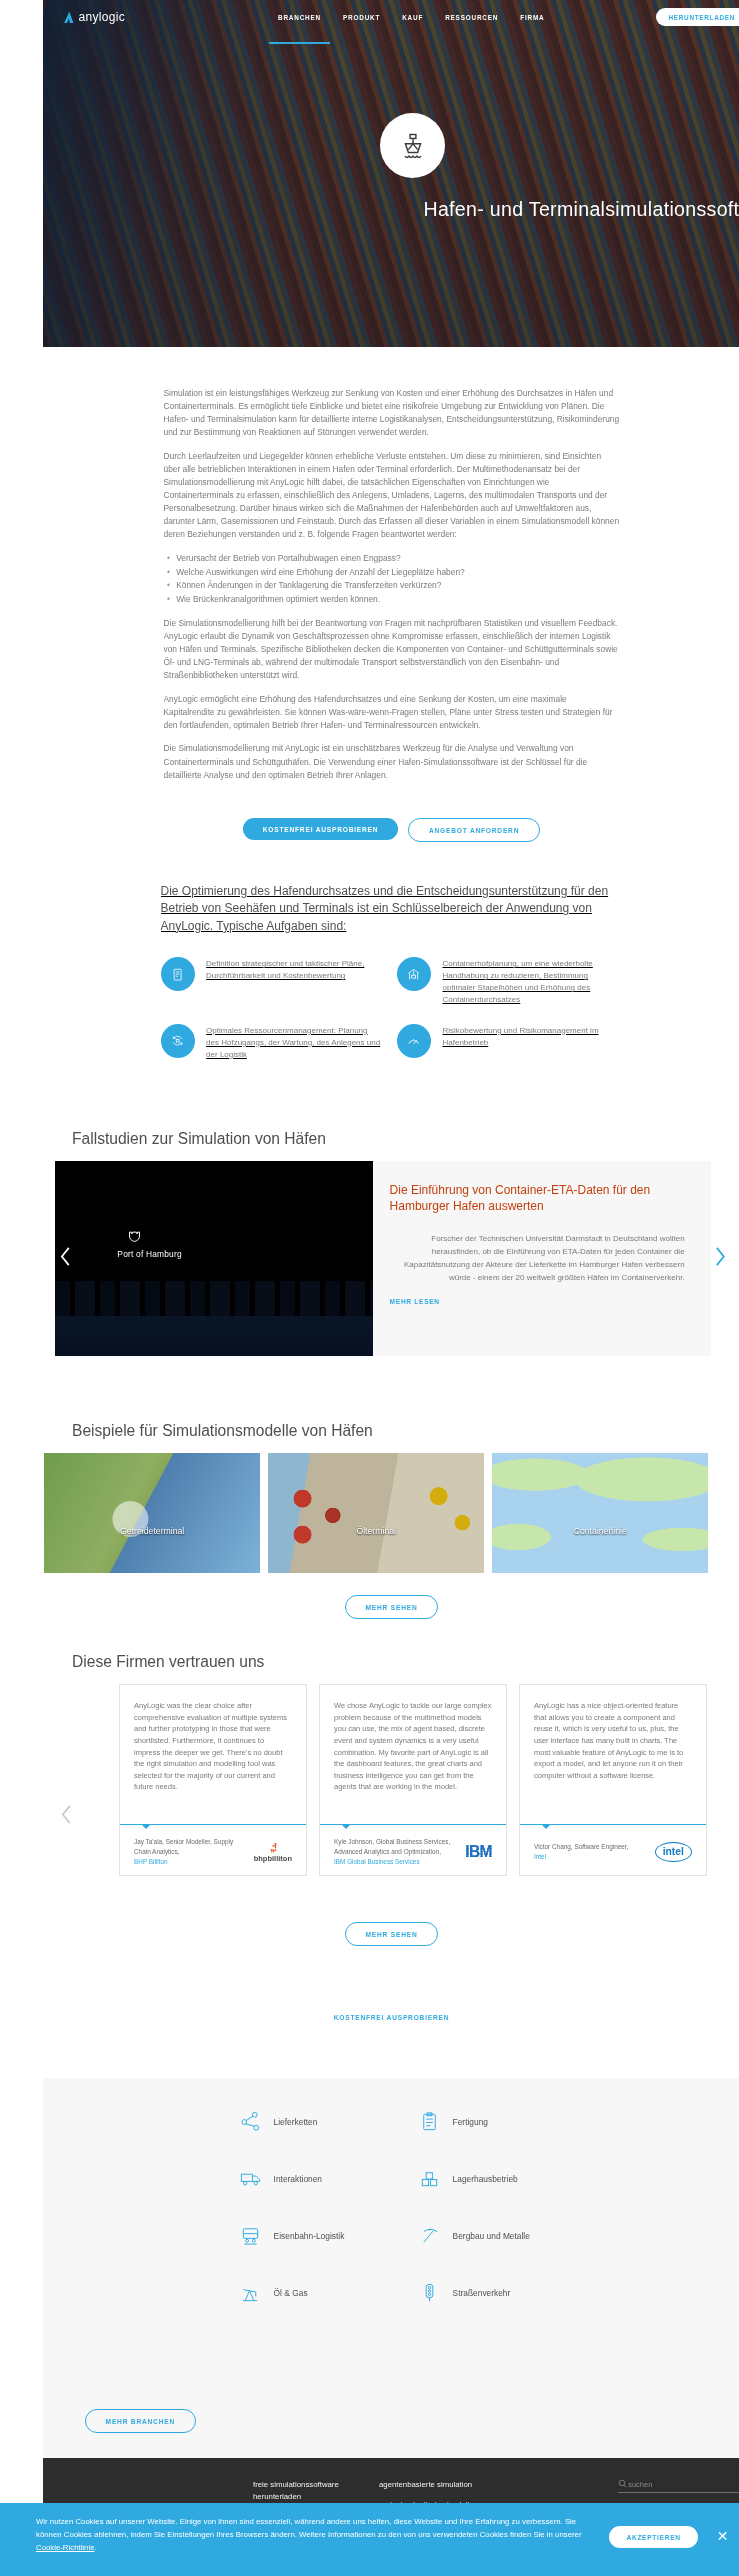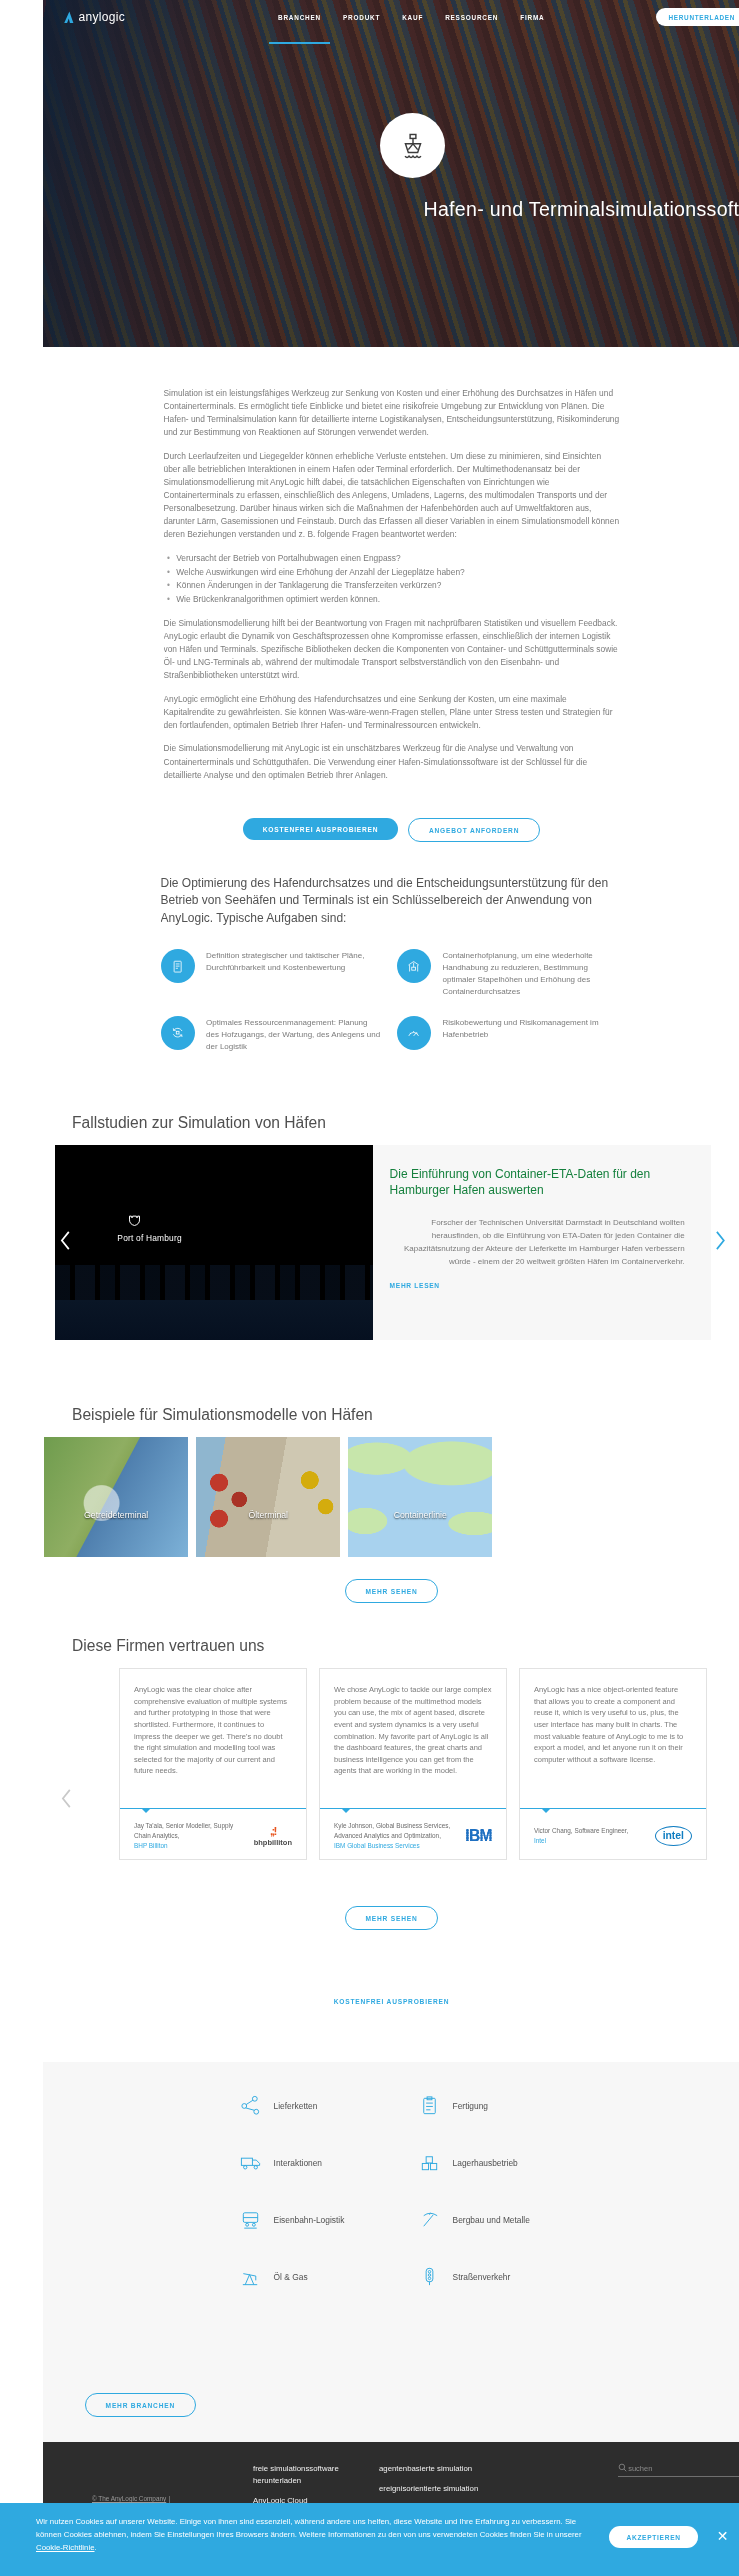--- a/index.html
+++ b/index.html
@@ -38,21 +38,21 @@
   .intro li { color:#7b7b7b; font-size:8.4px; line-height:1.62; padding-left:9.2px; position:relative; }
   .intro li::before { content:"•"; position:absolute; left:0; color:#9b9b9b; }
 
   .cta-row { height:53px; display:flex; justify-content:center; align-items:flex-start; gap:10.4px; }
   .btn-primary { background:#2fa9e0; color:#fff; border:none; border-radius:12.7px; padding:7.5px 19.6px;
       font-size:6.6px; font-weight:700; letter-spacing:0.8px; cursor:pointer; }
   .btn-outline { background:transparent; color:#2fa9e0; border:0.6px solid #2fa9e0; border-radius:12.7px; padding:7.5px 19.6px;
       font-size:6.6px; font-weight:700; letter-spacing:0.8px; cursor:pointer; }
 
   
-  .tasks { width:462px; margin:4px auto; height:227px; overflow:hidden; }
+  .tasks { width:462px; margin:12px auto; height:227px; overflow:hidden;text-decoration:underline; }
   .tasks-lead { color:#525252; font-size:12px; line-height:1.45; font-weight:400; }
   .tasks-grid { margin-top:22px; display:grid; grid-template-columns:222px 222px; column-gap:14.4px; row-gap:17.3px; }
   .task-item { display:flex; gap:11.6px; }
   .task-icon { flex:0 0 34px; width:34px; height:34px; border-radius:50%; background:#2fa9e0;
       display:flex; align-items:center; justify-content:center; }
   .task-text { color:#7b7b7b; font-size:8px; line-height:1.5; padding-top:1.2px; }
 
   
   .cases { position:relative; height:296px; }
   .section-h { color:#4f4f4f; font-size:15.6px; font-weight:400; }
@@ -63,33 +63,33 @@
         radial-gradient(ellipse 60% 35% at 30% 72%, rgba(243,166,62,.55), transparent 70%),
         radial-gradient(ellipse 50% 30% at 75% 80%, rgba(220,120,40,.35), transparent 70%),
         linear-gradient(#0d1b30 0%, #142档c 0%, #15273f 45%, #0a1524 72%, #050d18 100%); background-color:#000000; }
   .case-img .skyline { position:absolute; left:0; bottom:40px; width:100%; height:35px;
       background:repeating-linear-gradient(90deg, rgba(5,12,22,.9) 0 15px, transparent 15px 19.6px, rgba(8,16,28,.85) 19.6px 40px, transparent 40px 45px); }
   .case-img .water { position:absolute; left:0; bottom:0; width:100%; height:40px;
       background:linear-gradient(#0a1626, #061020); }
   .case-emblem { position:absolute; left:72px; top:68px; }
   .case-caption { position:absolute; left:49px; top:88px; width:92px; text-align:center; color:#fff; font-size:8.4px; letter-spacing:0.2px; }
   .case-text { position:absolute; left:335px; top:21px; width:303px; }
-  .case-title { color:#15803d; font-size:12px; line-height:1.35; font-weight:400; }
+  .case-title { color:#c2410c; font-size:12px; line-height:1.35; font-weight:400; }
   .case-body { margin-top:19px; color:#7b7b7b; font-size:8px; line-height:1.62; width:295px;text-align:right; }
   .case-link { display:inline-block; margin-top:12.7px; color:#2fa9e0; font-size:6.6px; font-weight:700; letter-spacing:0.7px; cursor:pointer; text-decoration:none; }
   .chev { position:absolute; width:12.7px; height:21px; cursor:pointer; }
   .chev svg { width:12.7px; height:21px; }
   .cases .chev-left { left:16px; top:124px; }
   .cases .chev-right { left:671px; top:124px; }
 
   
   .models { position:relative; height:231px; }
   .models .section-h { padding:4px 0 0 29px; }
   .thumb-row { position:absolute; left:1.2px; top:35px; display:flex; gap:8px; }
-  .thumb { position:relative; width:144px; height:120px; cursor:pointer; overflow:hidden; }
+  .thumb { position:relative; width:216px; height:120px; cursor:pointer; overflow:hidden; }
   .thumb-label { position:absolute; left:0; top:73px; width:100%; text-align:center; color:#fff; font-size:8.7px;
       text-shadow:0 0.6px 1.7px rgba(0,0,0,.8); }
   .thumb-grain { background:
       radial-gradient(circle at 40% 55%, rgba(255,255,255,.55) 0 17.3px, transparent 18.5px),
       linear-gradient(118deg, #6f9c4e 0%, #8fae62 40%, #88a758 46%, #4f7fae 46.5%, #7db2d8 100%); }
   .thumb-oil { background:
       radial-gradient(circle at 16% 38%, #c0392b 0 8.7px, transparent 9.2px),
       radial-gradient(circle at 16% 68%, #c0392b 0 8.7px, transparent 9.2px),
       radial-gradient(circle at 30% 52%, #a93226 0 7.5px, transparent 8px),
       radial-gradient(circle at 79% 36%, #d4ac0d 0 8.7px, transparent 9.2px),

